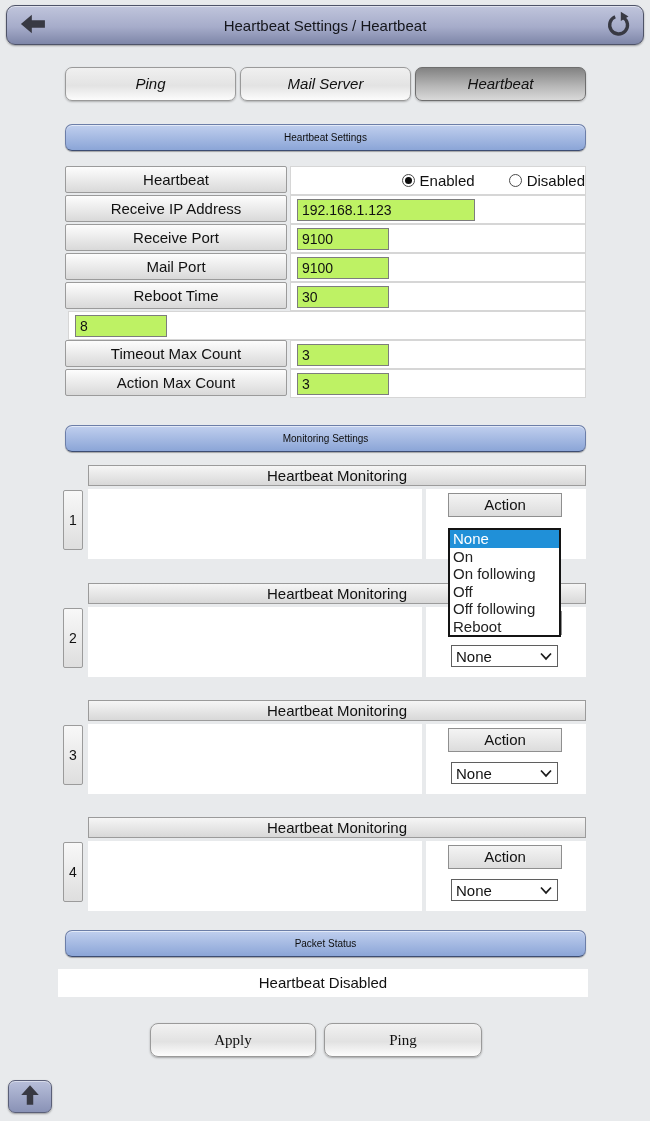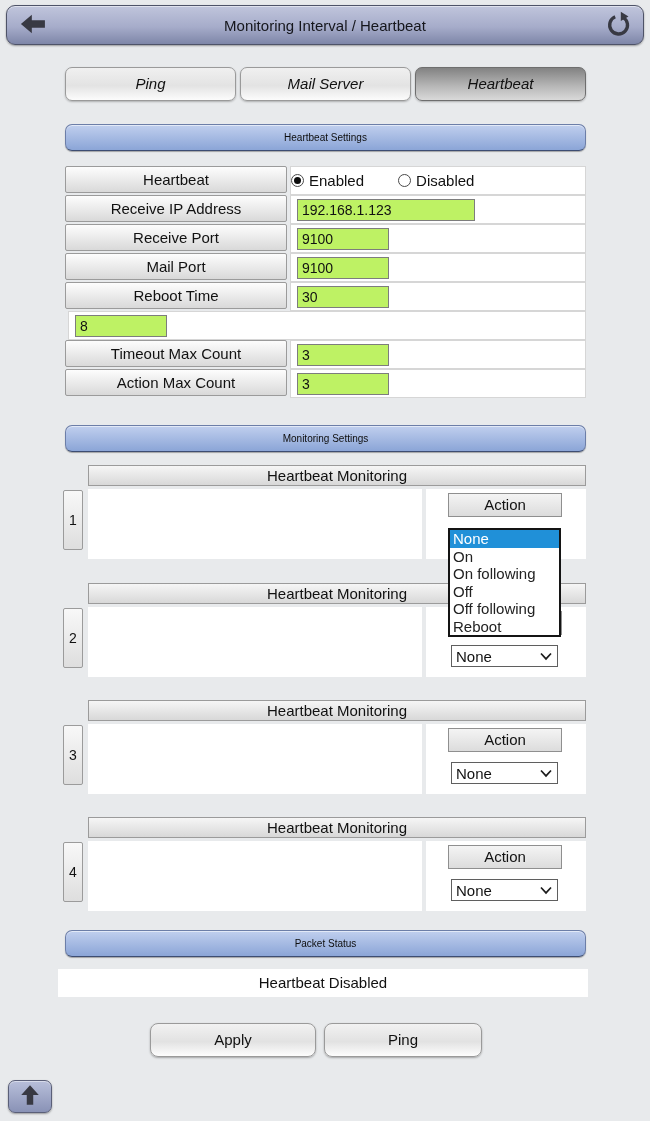--- a/index.html
+++ b/index.html
@@ -49,21 +49,21 @@
   .hs-row{display:flex;height:29px;}
   .hs-label{
     width:222px;height:27px;box-sizing:border-box;border:1px solid #9b9b9b;border-radius:2px;
     background:linear-gradient(#fdfdfd 0%, #d9d9d9 100%);
     text-align:center;font-size:15px;line-height:25px;
   }
   .hs-value{
     flex:1;margin-left:3px;box-sizing:border-box;background:#ffffff;
     border:1px solid #d6d6d6;display:flex;align-items:center;
   }
-  .hs-value.center{justify-content:flex-start;gap:34px;}
+  .hs-value.center{justify-content:flex-end;gap:34px;}
   .radio-opt{display:flex;align-items:center;gap:5px;font-size:15px;cursor:pointer;}
   .radio{width:13px;height:13px;border:1px solid #4a4a4a;border-radius:50%;background:#fff;position:relative;box-sizing:border-box;}
   .radio.checked::after{content:"";position:absolute;left:2px;top:2px;width:7px;height:7px;border-radius:50%;background:#0d0d0d;}
   .txt-input{
     height:22px;box-sizing:border-box;margin-left:6px;border:1px solid #7d7d7d;background:#bef264;
     font-family:"Liberation Sans",sans-serif;font-size:14px;padding:0 4px;color:#111;
   }
   .txt-input.ip{width:178px;}
   .txt-input.port{width:92px;}
   
@@ -104,20 +104,21 @@
     position:absolute;left:58px;top:969px;width:530px;height:28px;background:#fff;
     text-align:center;font-size:15px;line-height:28px;
   }
   
   .push-btn{
     position:absolute;top:1023px;height:34px;box-sizing:border-box;
     border:1px solid #9a9a9a;border-radius:8px;
     background:linear-gradient(#f2f2f2 0%, #e2e2e2 55%, #fdfdfd 100%);
     text-align:center;font-size:15px;line-height:32px;cursor:pointer;
     box-shadow:0 1px 2px rgba(0,0,0,.3);
+    font-family:Liberation Serif, serif;
   }
   .apply{left:150px;width:166px;}
   .reset{left:324px;width:158px;}
   .up-btn{
     position:absolute;left:8px;top:1080px;width:44px;height:33px;box-sizing:border-box;
     border:1px solid #5a5f78;border-radius:7px;
     background:linear-gradient(#b8bfda 0%, #8992b6 100%);
     display:flex;align-items:center;justify-content:center;cursor:pointer;
     box-shadow:0 1px 2px rgba(0,0,0,.35), inset 0 1px 0 rgba(255,255,255,.45);
   }
@@ -126,21 +127,21 @@
 <body>
 
 <div class="topbar">
   <div class="icon-btn left">
     <span>
       <svg width="30" height="24" viewBox="0 0 26 22">
           <polygon points="1,11 11,2.5 11,7.5 23,7.5 23,14.5 11,14.5 11,19.5" fill="#383943"></polygon>
         </svg>
     </span>
   </div>
-  <div class="topbar-title">Monitoring Interval / Heartbeat</div>
+  <div class="topbar-title">Heartbeat Settings / Heartbeat</div>
   <div class="icon-btn right">
     <span>
       <svg width="27" height="27" viewBox="0 0 26 26">
         <path d="M17.4 6.1 A 8.6 8.6 0 1 1 9.8 5.6" fill="none" stroke="#383943" stroke-width="3.2"></path>
         <polygon points="15.2,0.8 15.2,9.6 22.6,5.2" fill="#383943"></polygon>
       </svg>
     </span>
   </div>
 </div>
 

